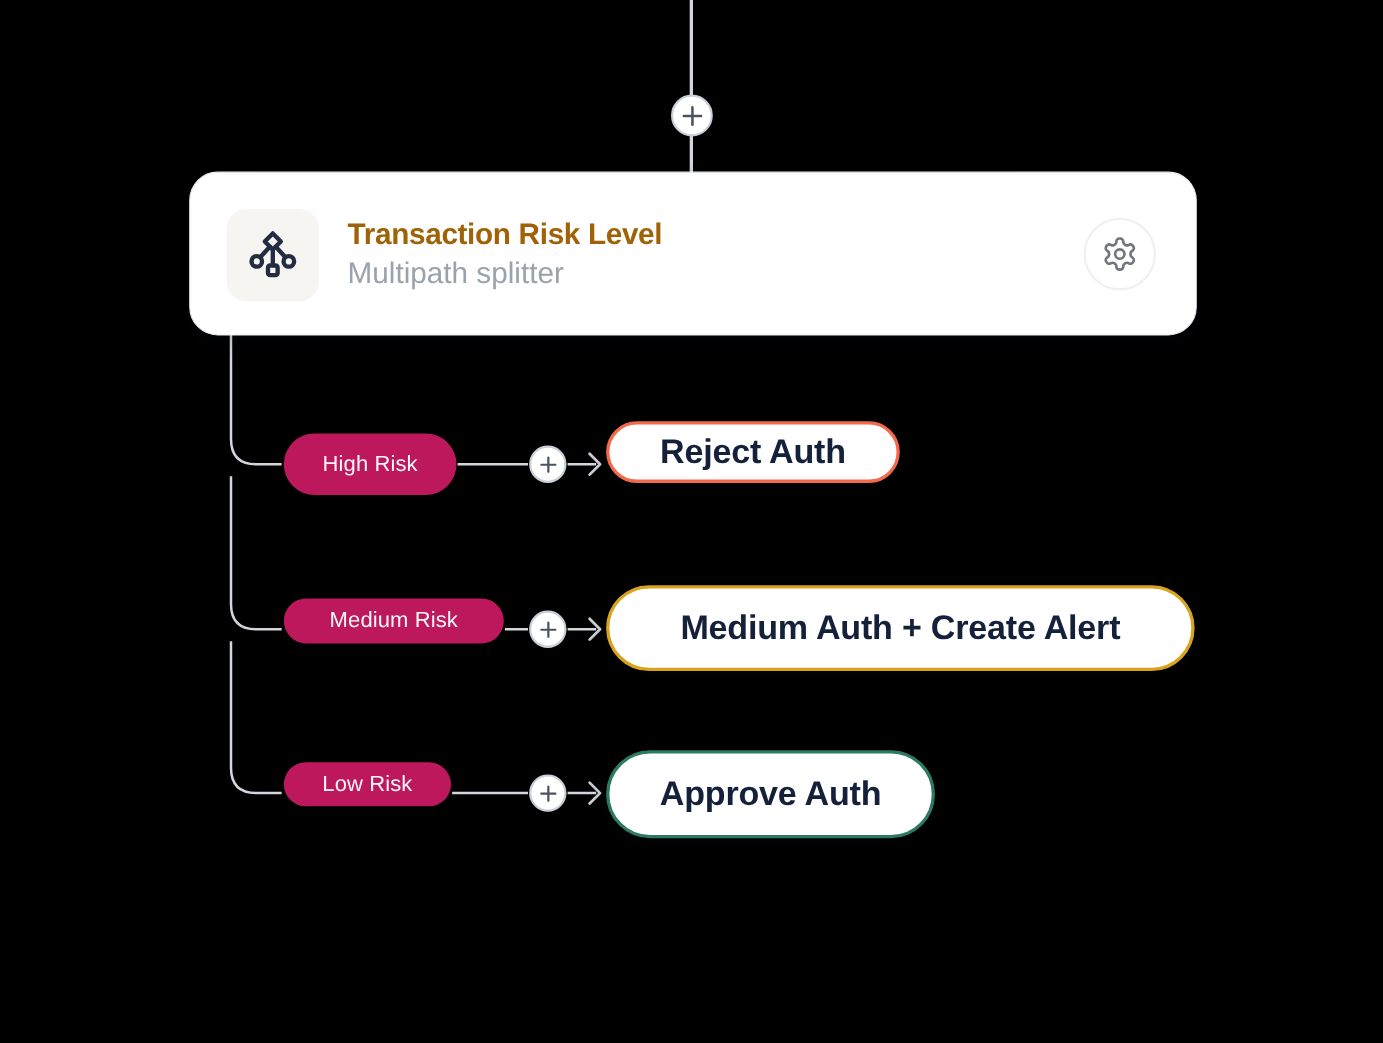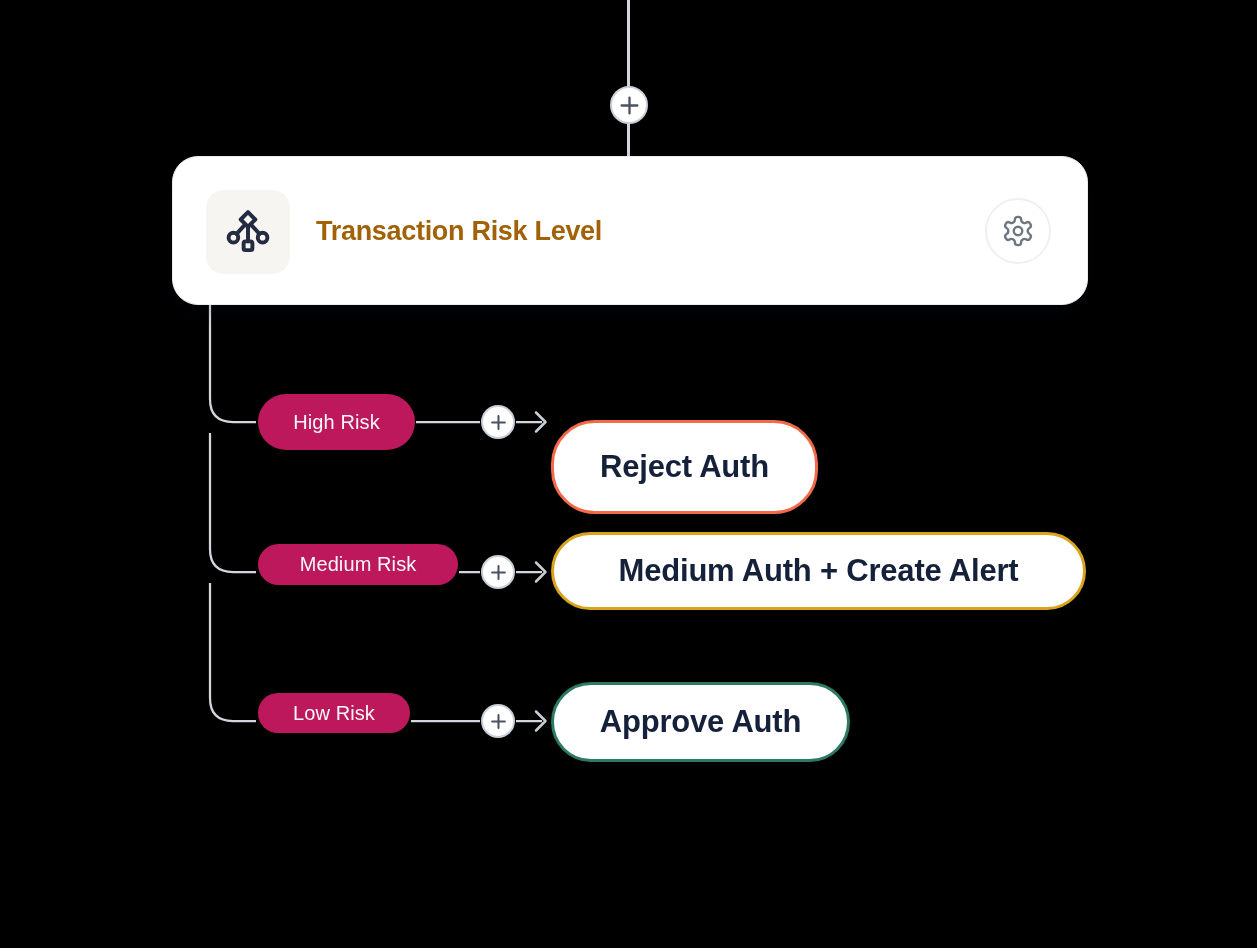--- a/index.html
+++ b/index.html
@@ -56,21 +56,21 @@
   .bp2{left:258px;top:693px;width:152px;height:40px;}
 
   
   .outcome-pill{
     position:absolute;background:#fff;color:#15213a;
     font-size:31px;font-weight:700;letter-spacing:-.2px;
     display:flex;align-items:center;justify-content:center;
     border-radius:44px;border:3px solid #999;box-sizing:border-box;
     box-shadow:0 4px 10px rgba(15,23,42,.12);cursor:pointer;
   }
-  .op0{left:551px;top:383px;width:267px;height:94px;margin-top:37px;}
+  .op0{left:551px;top:383px;width:267px;height:56px;}
   .op1{left:551px;top:532px;width:535px;height:78px;}
   .op2{left:551px;top:682px;width:299px;height:80px;}
 </style>
 </head>
 <body>
 
 <div class="canvas">
 
   <svg class="connectors" viewBox="0 0 1257 948" fill="none">
 
@@ -102,20 +102,21 @@
         <path d="M10.7 8.3 L6.5 12.9"></path>
         <path d="M13.3 8.3 L17.5 12.9"></path>
         <path d="M12 9.5 V16.4"></path>
         <circle cx="5" cy="14.7" r="2.3"></circle>
         <circle cx="19" cy="14.7" r="2.3"></circle>
         <rect x="9.9" y="16.5" width="4.2" height="4.2" rx="0.9"></rect>
       </svg>
     </div>
     <div class="node-text">
       <div class="node-title">Transaction Risk Level</div>
+      <div class="node-subtitle">Multipath splitter</div>
     </div>
     <button class="gear-btn">
       <svg width="34" height="34" viewBox="0 0 24 24" fill="none" stroke="#6F767F" stroke-width="1.7" stroke-linecap="round" stroke-linejoin="round">
         <path d="M12.22 2h-.44a2 2 0 0 0-2 2v.18a2 2 0 0 1-1 1.73l-.43.25a2 2 0 0 1-2 0l-.15-.08a2 2 0 0 0-2.73.73l-.22.38a2 2 0 0 0 .73 2.73l.15.1a2 2 0 0 1 1 1.72v.51a2 2 0 0 1-1 1.74l-.15.09a2 2 0 0 0-.73 2.73l.22.38a2 2 0 0 0 2.73.73l.15-.08a2 2 0 0 1 2 0l.43.25a2 2 0 0 1 1 1.73V20a2 2 0 0 0 2 2h.44a2 2 0 0 0 2-2v-.18a2 2 0 0 1 1-1.73l.43-.25a2 2 0 0 1 2 0l.15.08a2 2 0 0 0 2.73-.73l.22-.39a2 2 0 0 0-.73-2.73l-.15-.08a2 2 0 0 1-1-1.74v-.5a2 2 0 0 1 1-1.74l.15-.09a2 2 0 0 0 .73-2.73l-.22-.38a2 2 0 0 0-2.73-.73l-.15.08a2 2 0 0 1-2 0l-.43-.25a2 2 0 0 1-1-1.73V4a2 2 0 0 0-2-2z"></path>
         <circle cx="12" cy="12" r="3"></circle>
       </svg>
     </button>
   </div>
 
   <div class="branch-pill bp0">High Risk</div>

